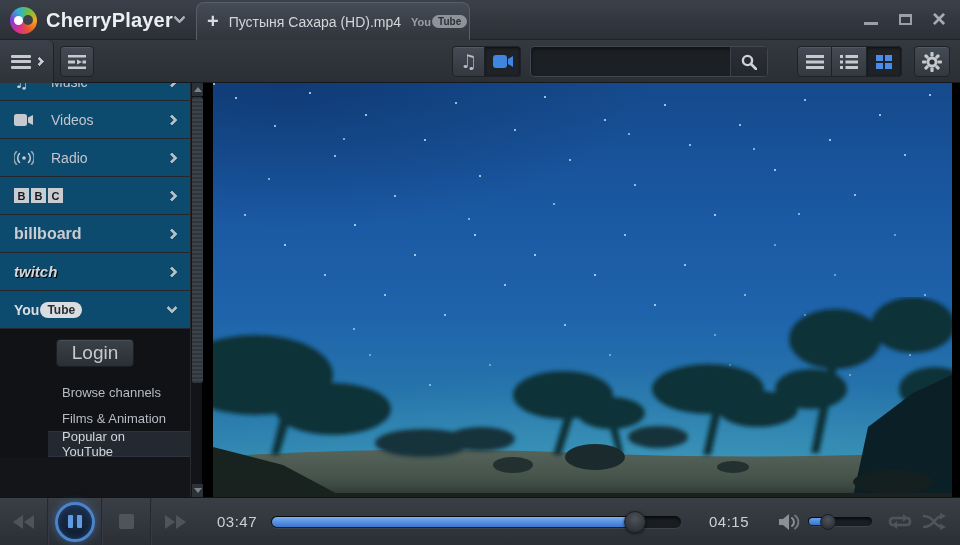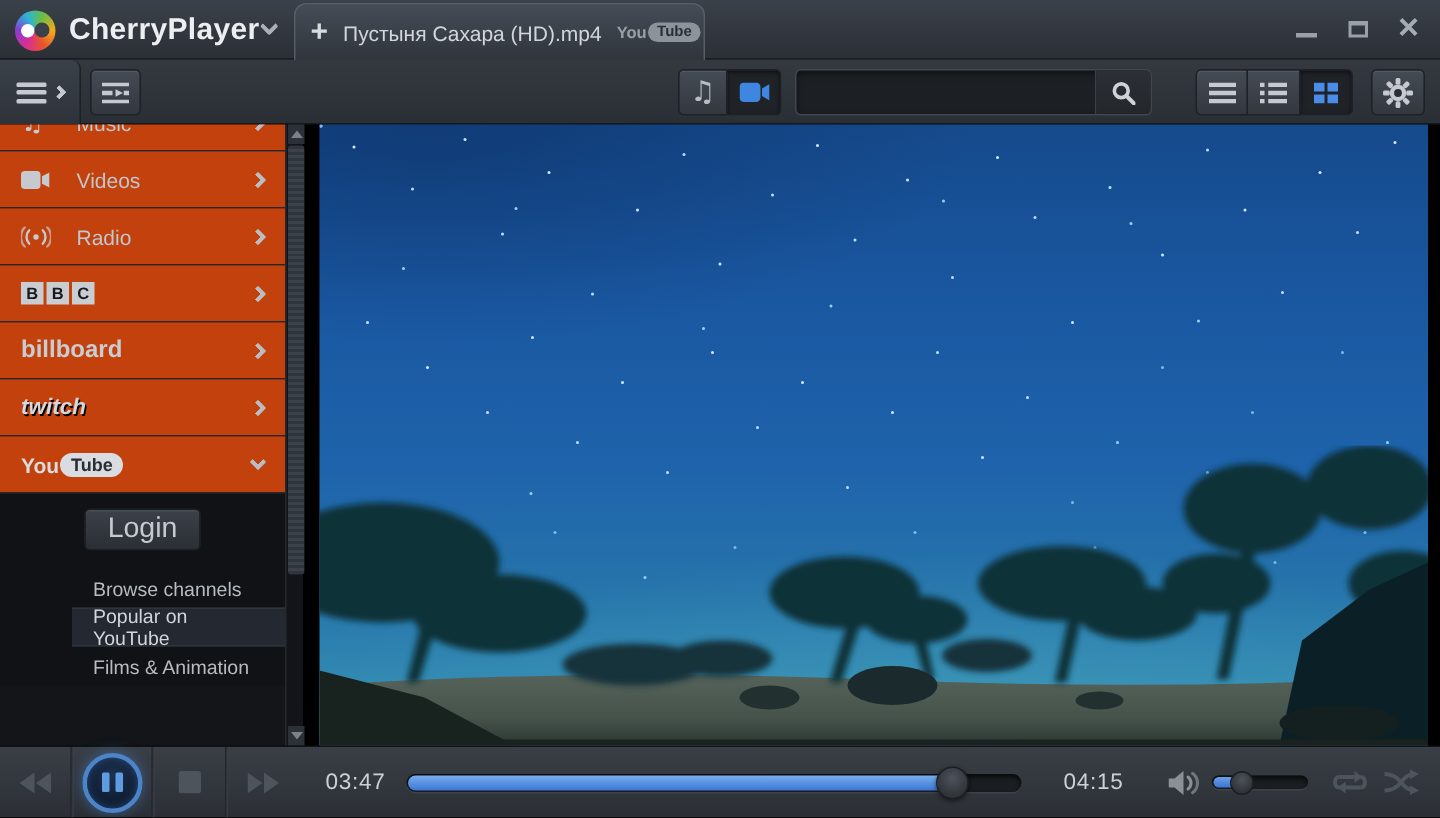--- a/index.html
+++ b/index.html
@@ -69,21 +69,21 @@
           box-shadow:inset 0 1px 0 rgba(255,255,255,.08); }
   .vbtn:first-child { border-radius:4px 0 0 4px; }
   .vbtn + .vbtn { border-left:none; }
   .vbtn:last-child { border-radius:0 4px 4px 0; }
   .vbtn.pressed { background:#1f2227; box-shadow:inset 0 1px 3px rgba(0,0,0,.6); }
   .gear-btn { left:914px; width:36px; }
 
   
   .sidebar { position:absolute; left:0; top:83px; width:190px; height:414px;
              background:#131518; overflow:hidden; }
-  .side-row { height:38px; background:#c2410c; border-bottom:1px solid #24272d;
+  .side-row { height:38px; background:#0c4a6e; border-bottom:1px solid #24272d;
               display:flex; align-items:center; padding:0 14px; gap:11px; cursor:pointer; }
   .side-row:first-child { margin-top:-20px; }
   .side-label { color:#c2c6cc; font-size:14px; flex:1; }
   .chev-right { width:8px; height:8px; border-right:3px solid #b9bec5; border-bottom:3px solid #b9bec5;
                 transform:rotate(-45deg); border-radius:1px; }
   .chev-down { width:8px; height:8px; border-right:3px solid #b9bec5; border-bottom:3px solid #b9bec5;
                transform:rotate(45deg); border-radius:1px; margin-top:-4px; }
   .icon-slot { width:26px; display:flex; align-items:center; justify-content:flex-start; }
   .music-note { color:#c6cad0; font-size:17px; font-family:"DejaVu Sans", sans-serif; }
   .cam-svg, .radio-svg { display:block; }
@@ -348,22 +348,22 @@
     <div class="side-row">
       <span class="wm-yt">
         <span class="you">You</span>
         <span class="tube">Tube</span>
       </span>
       <span class="chev-down"></span>
     </div>
     <div class="yt-submenu">
       <button class="login-btn">Login</button>
       <div class="sub-item">Browse channels</div>
+      <div class="sub-item">Films &amp; Animation</div>
       <div class="sub-item active">Popular on YouTube</div>
-      <div class="sub-item">Films &amp; Animation</div>
     </div>
   </div>
 
   <div class="sb-scroll">
     <div class="sb-arrow up">
         <span class="tri-up"></span>
       </div>
     <div class="sb-thumb"></div>
     <div class="sb-arrow down">
         <span class="tri-down"></span>

